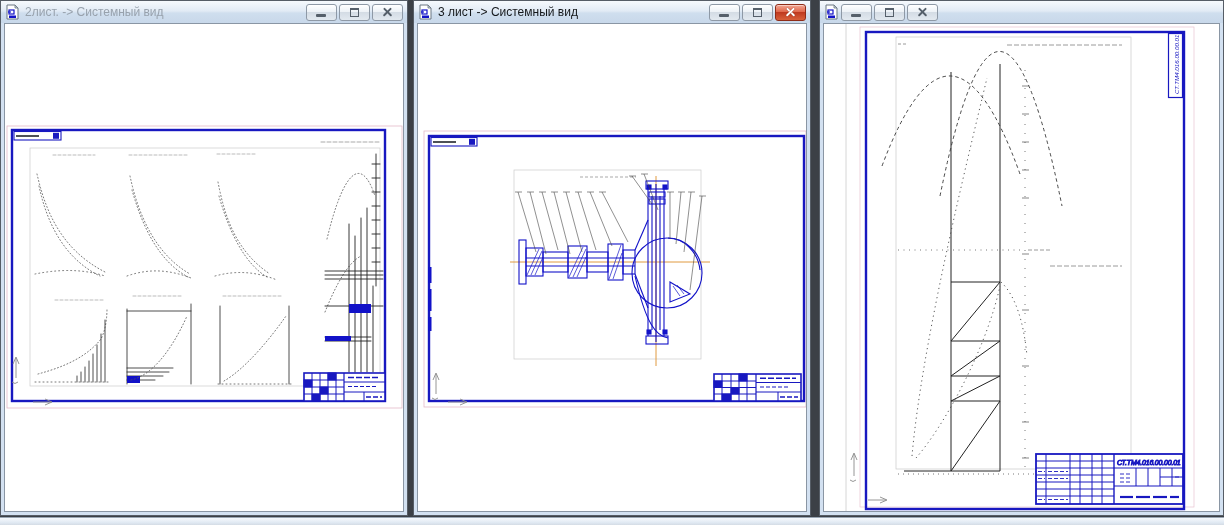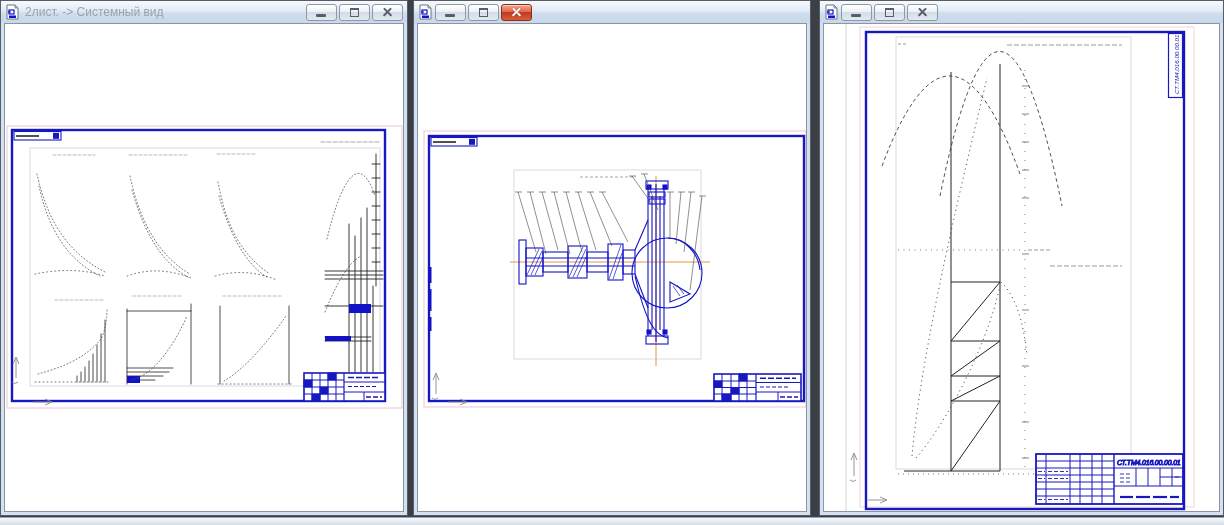--- a/index.html
+++ b/index.html
@@ -194,20 +194,21 @@
     <div class="titlebar">
       <span class="doc-icon">
         <svg width="15" height="16" viewBox="0 0 15 16">
           <path d="M2,1 h8 l3,3 v11 h-11 z" fill="#fff" stroke="#6b7682" stroke-width="1"></path>
           <path d="M10,1 l3,3 h-3 z" fill="#c9d4e0" stroke="#6b7682" stroke-width="0.8"></path>
           <rect x="4" y="6" width="5" height="4" fill="none" stroke="#1212c8" stroke-width="1.2"></rect>
           <path d="M6,8 h-3" stroke="#1212c8" stroke-width="1.2"></path>
           <rect x="4" y="11.5" width="7" height="2.5" fill="#1212c8"></rect>
         </svg>
       </span>
+      <span class="title">3 лист -&gt; Системный вид</span>
       <span class="controls">
         <span class="btn">
             <span class="glyph-min"></span>
           </span>
         <span class="btn">
             <span class="glyph-max"></span>
           </span>
         <span class="btn red">
             <span class="glyph-xa"></span>
             <span class="glyph-xb"></span>

